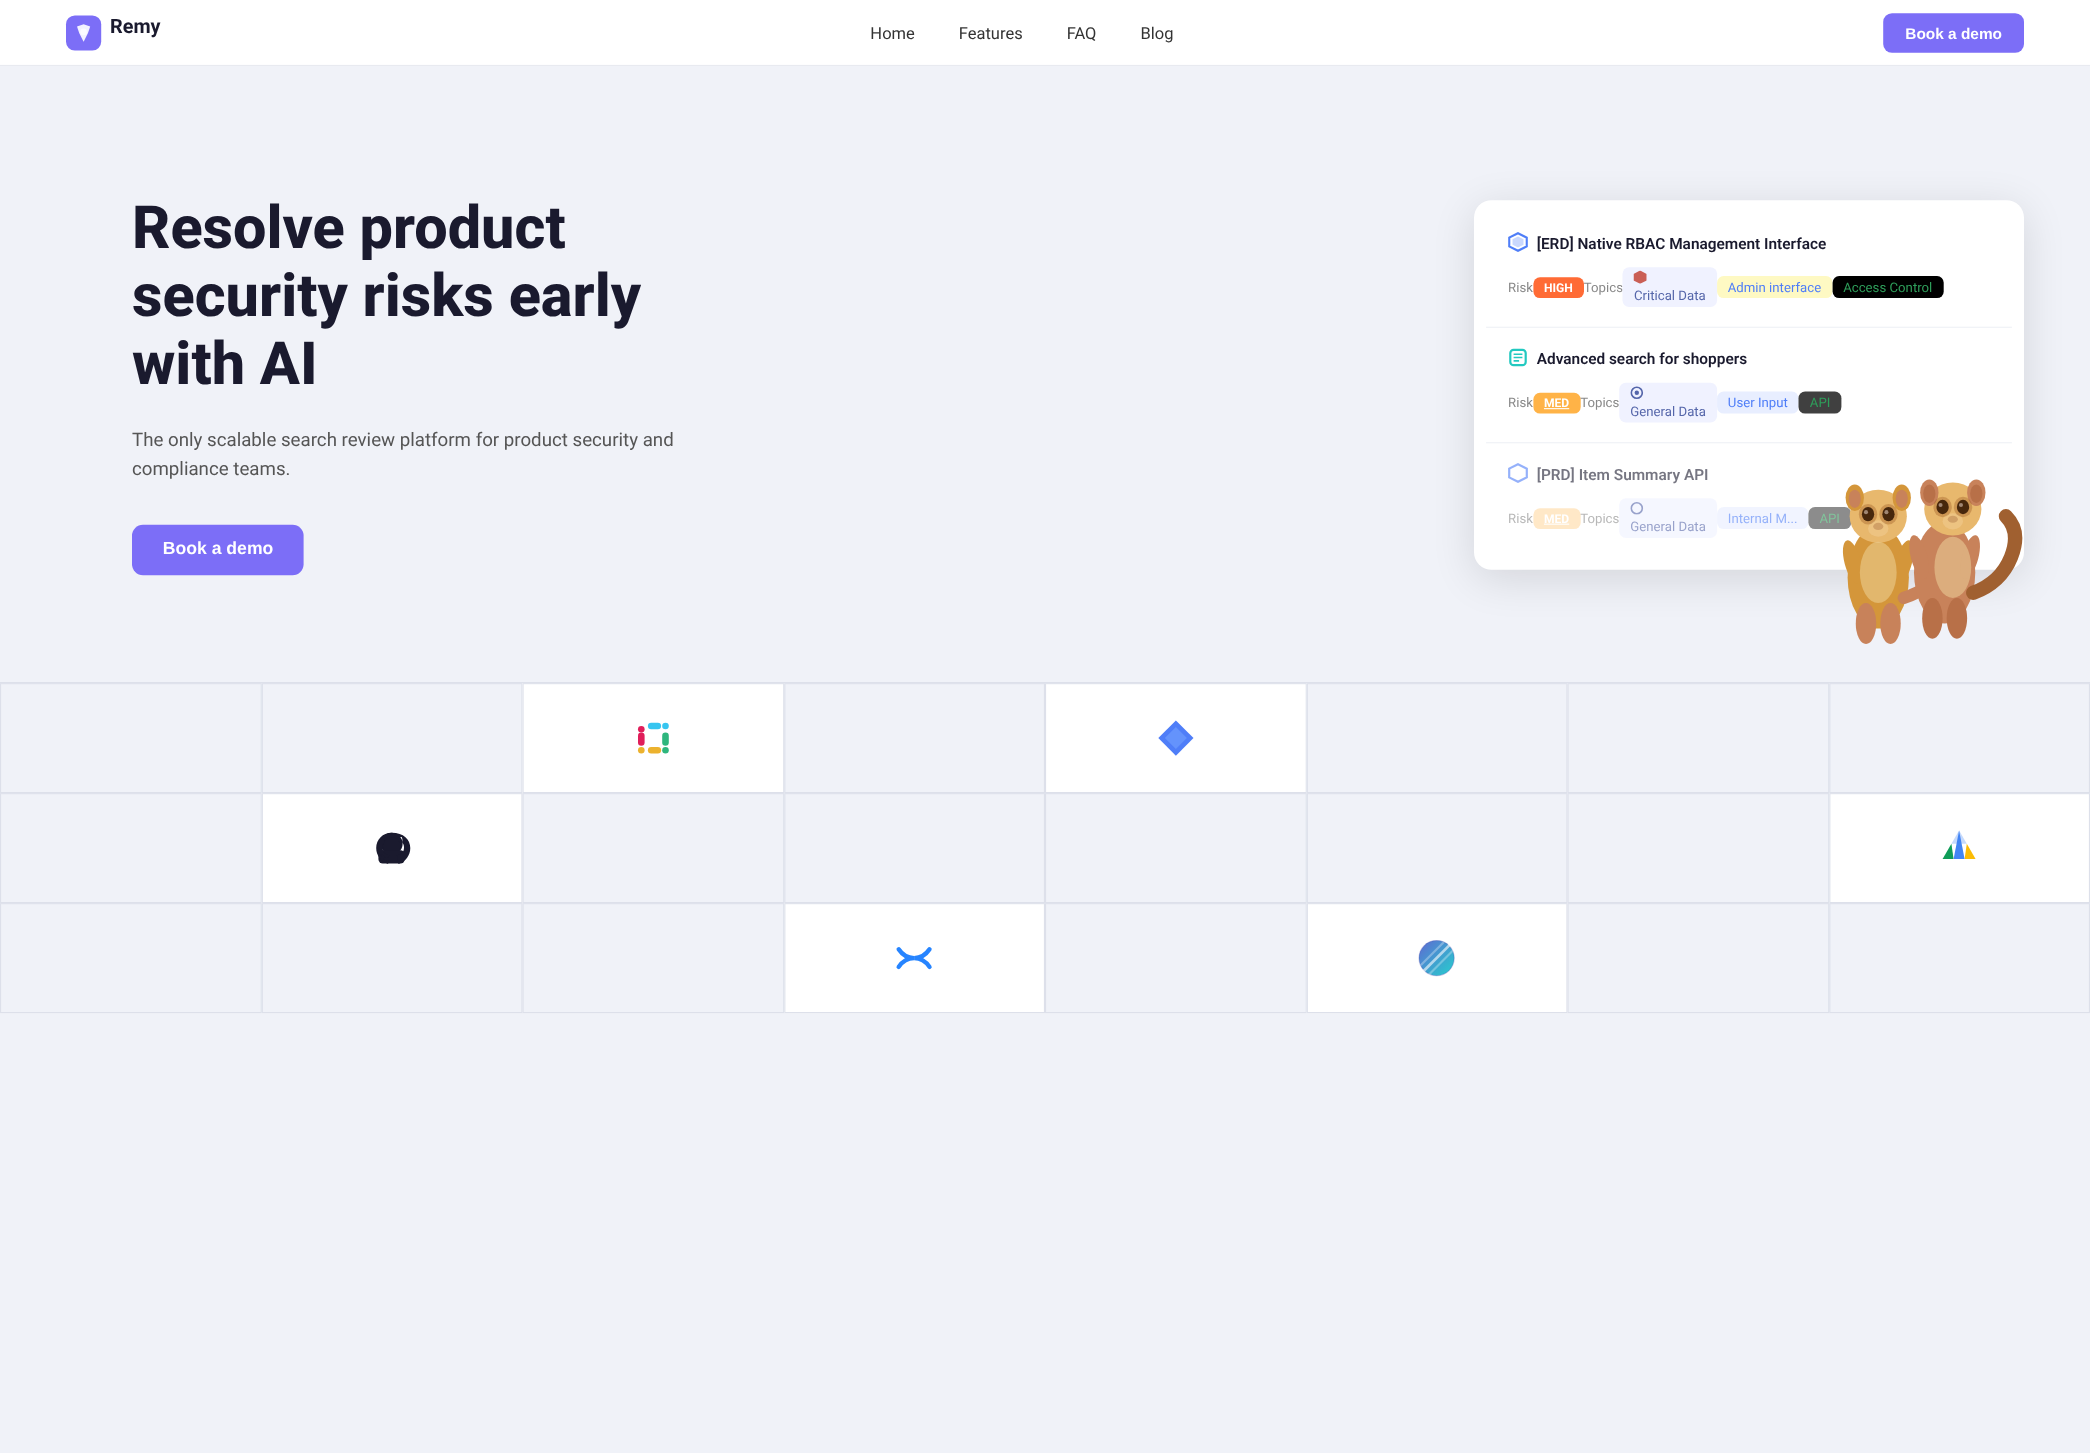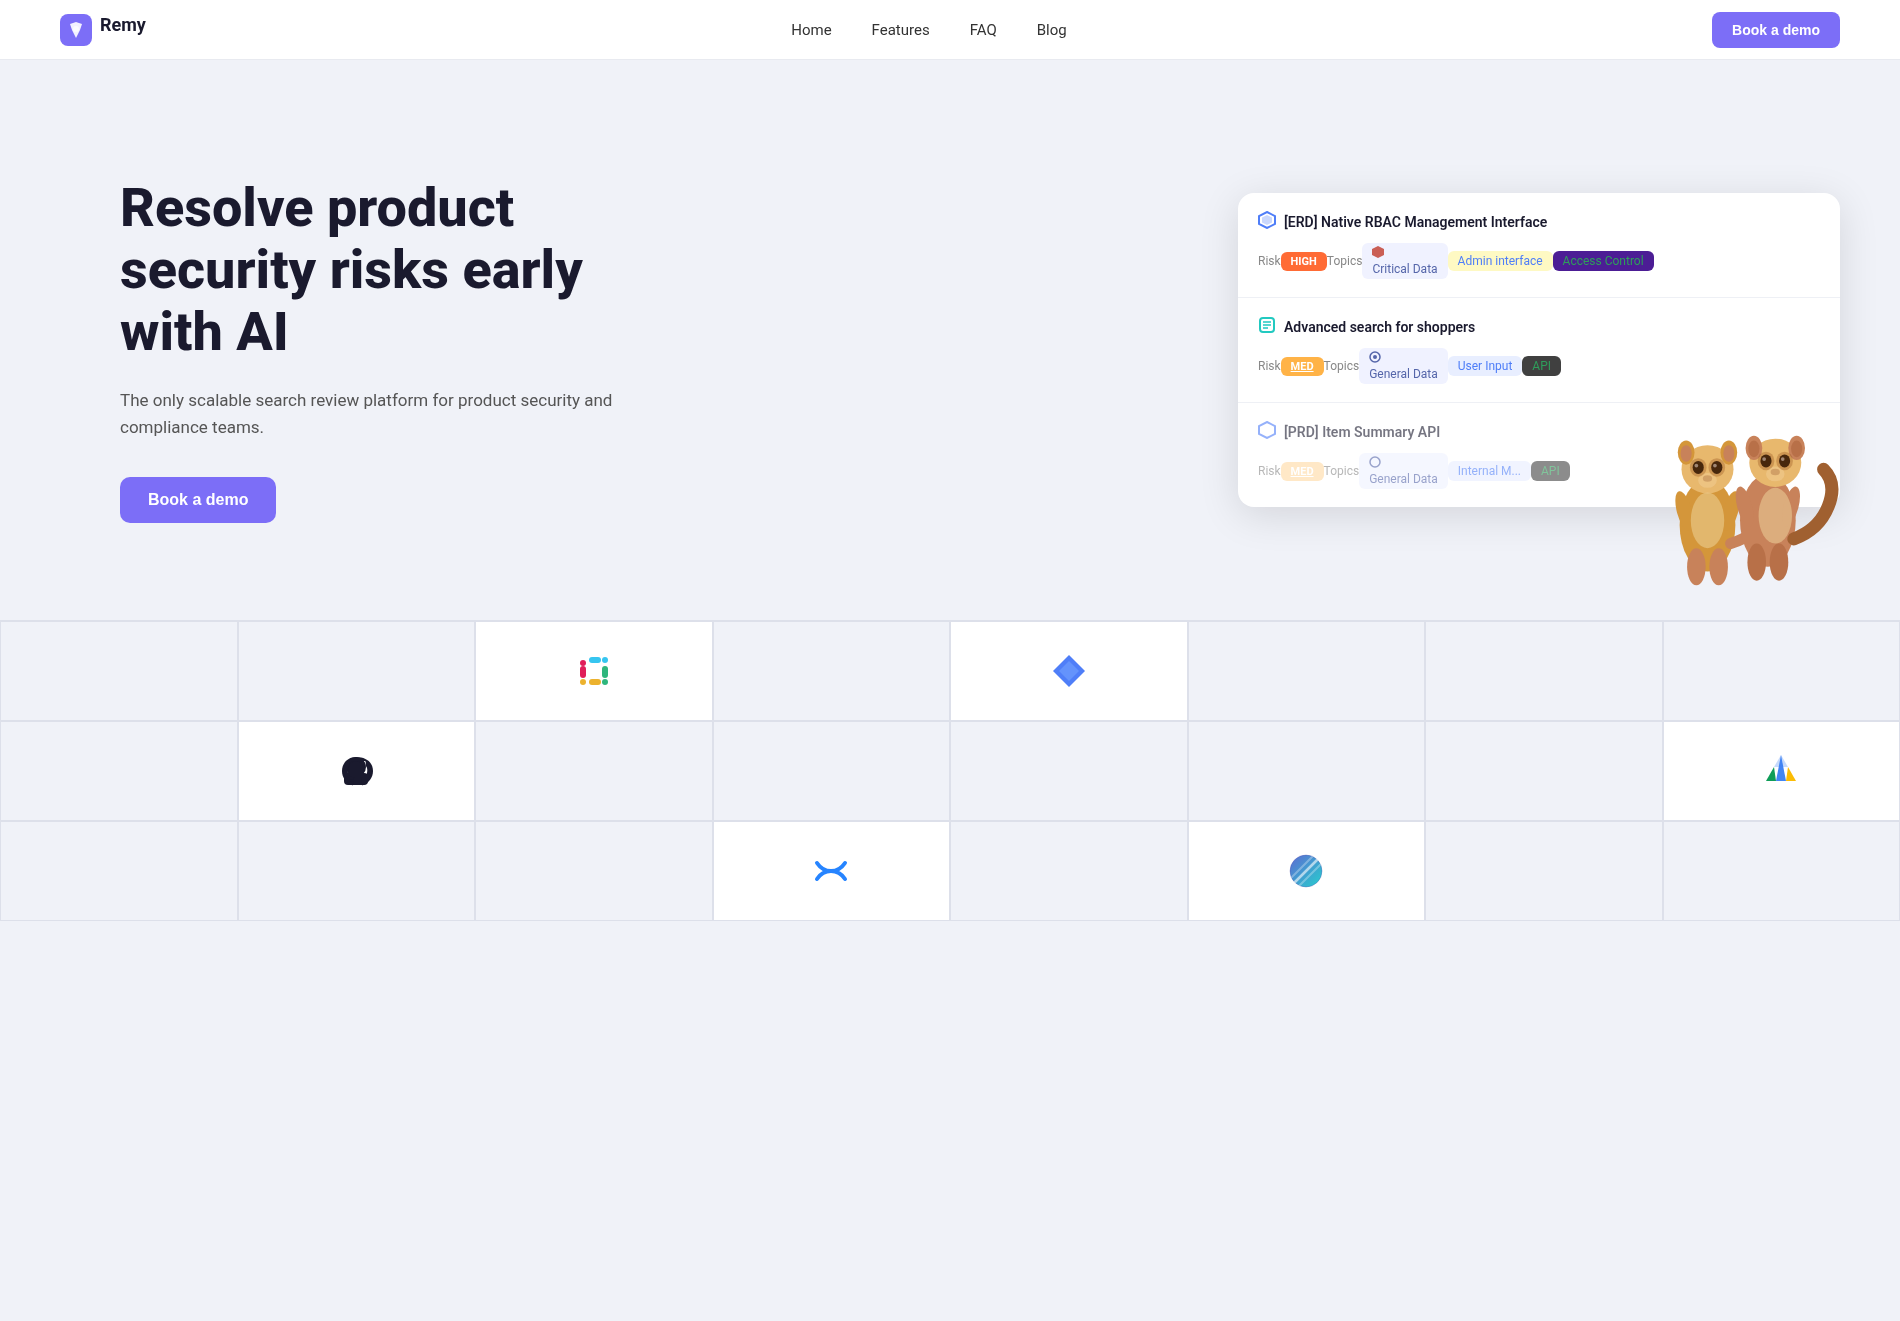--- a/index.html
+++ b/index.html
@@ -98,23 +98,23 @@
       font-size: 16px;
       font-weight: 600;
       cursor: pointer;
     }
 
     
     .hero-card {
       background: white;
       border-radius: 16px;
       box-shadow: 0 8px 40px rgba(0,0,0,0.12);
-      width: 602px;
+      width: 500px;
       min-width: 480px;
-      padding: 0;
+      padding: 11px;
       overflow: hidden;
       position: relative;
       z-index: 2;
     }
     .card-row {
       border-bottom: 1px solid #eef0f5;
       padding: 18px 20px;
     }
     .card-row:last-child { border-bottom: none; }
     .card-row-title {
@@ -173,21 +173,21 @@
       flex-direction: column;
     }
     .tag-admin {
       background: #fef9c3;
       color: #4f7ef8;
       font-size: 12px;
       padding: 3px 10px;
       border-radius: 6px;
     }
     .tag-access {
-      background: #4c1d95;
+      background: #000000;
       color: #2e9e5a;
       font-size: 12px;
       padding: 3px 10px;
       border-radius: 6px;
     }
     .tag-userinput {
       background: #e8eeff;
       color: #4f7ef8;
       font-size: 12px;
       padding: 3px 10px;

